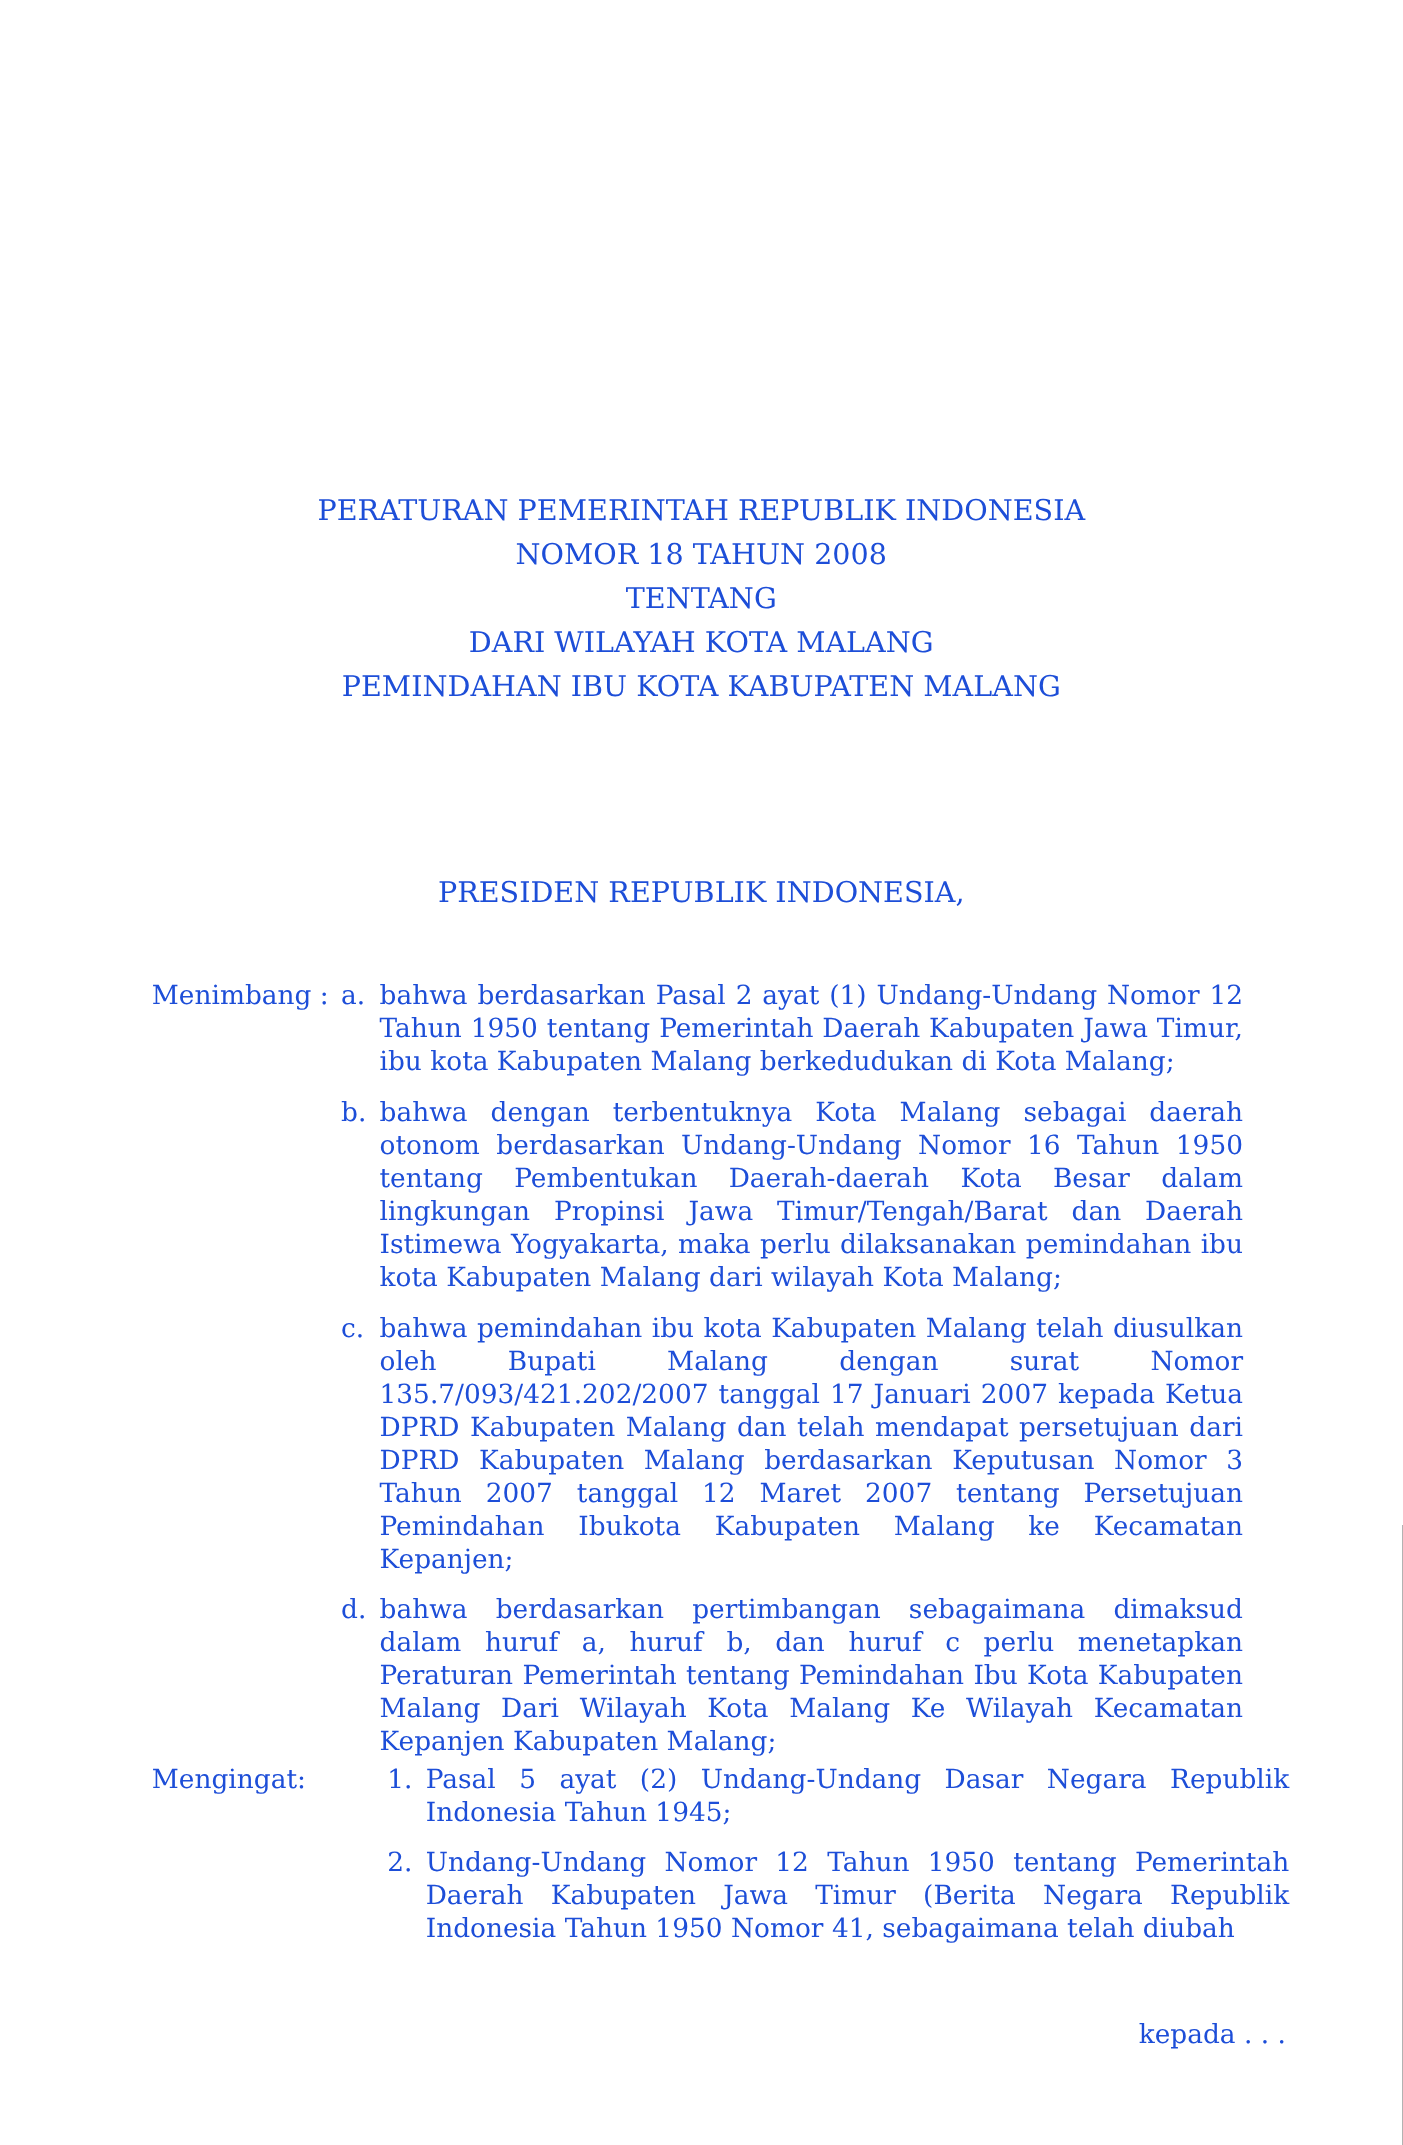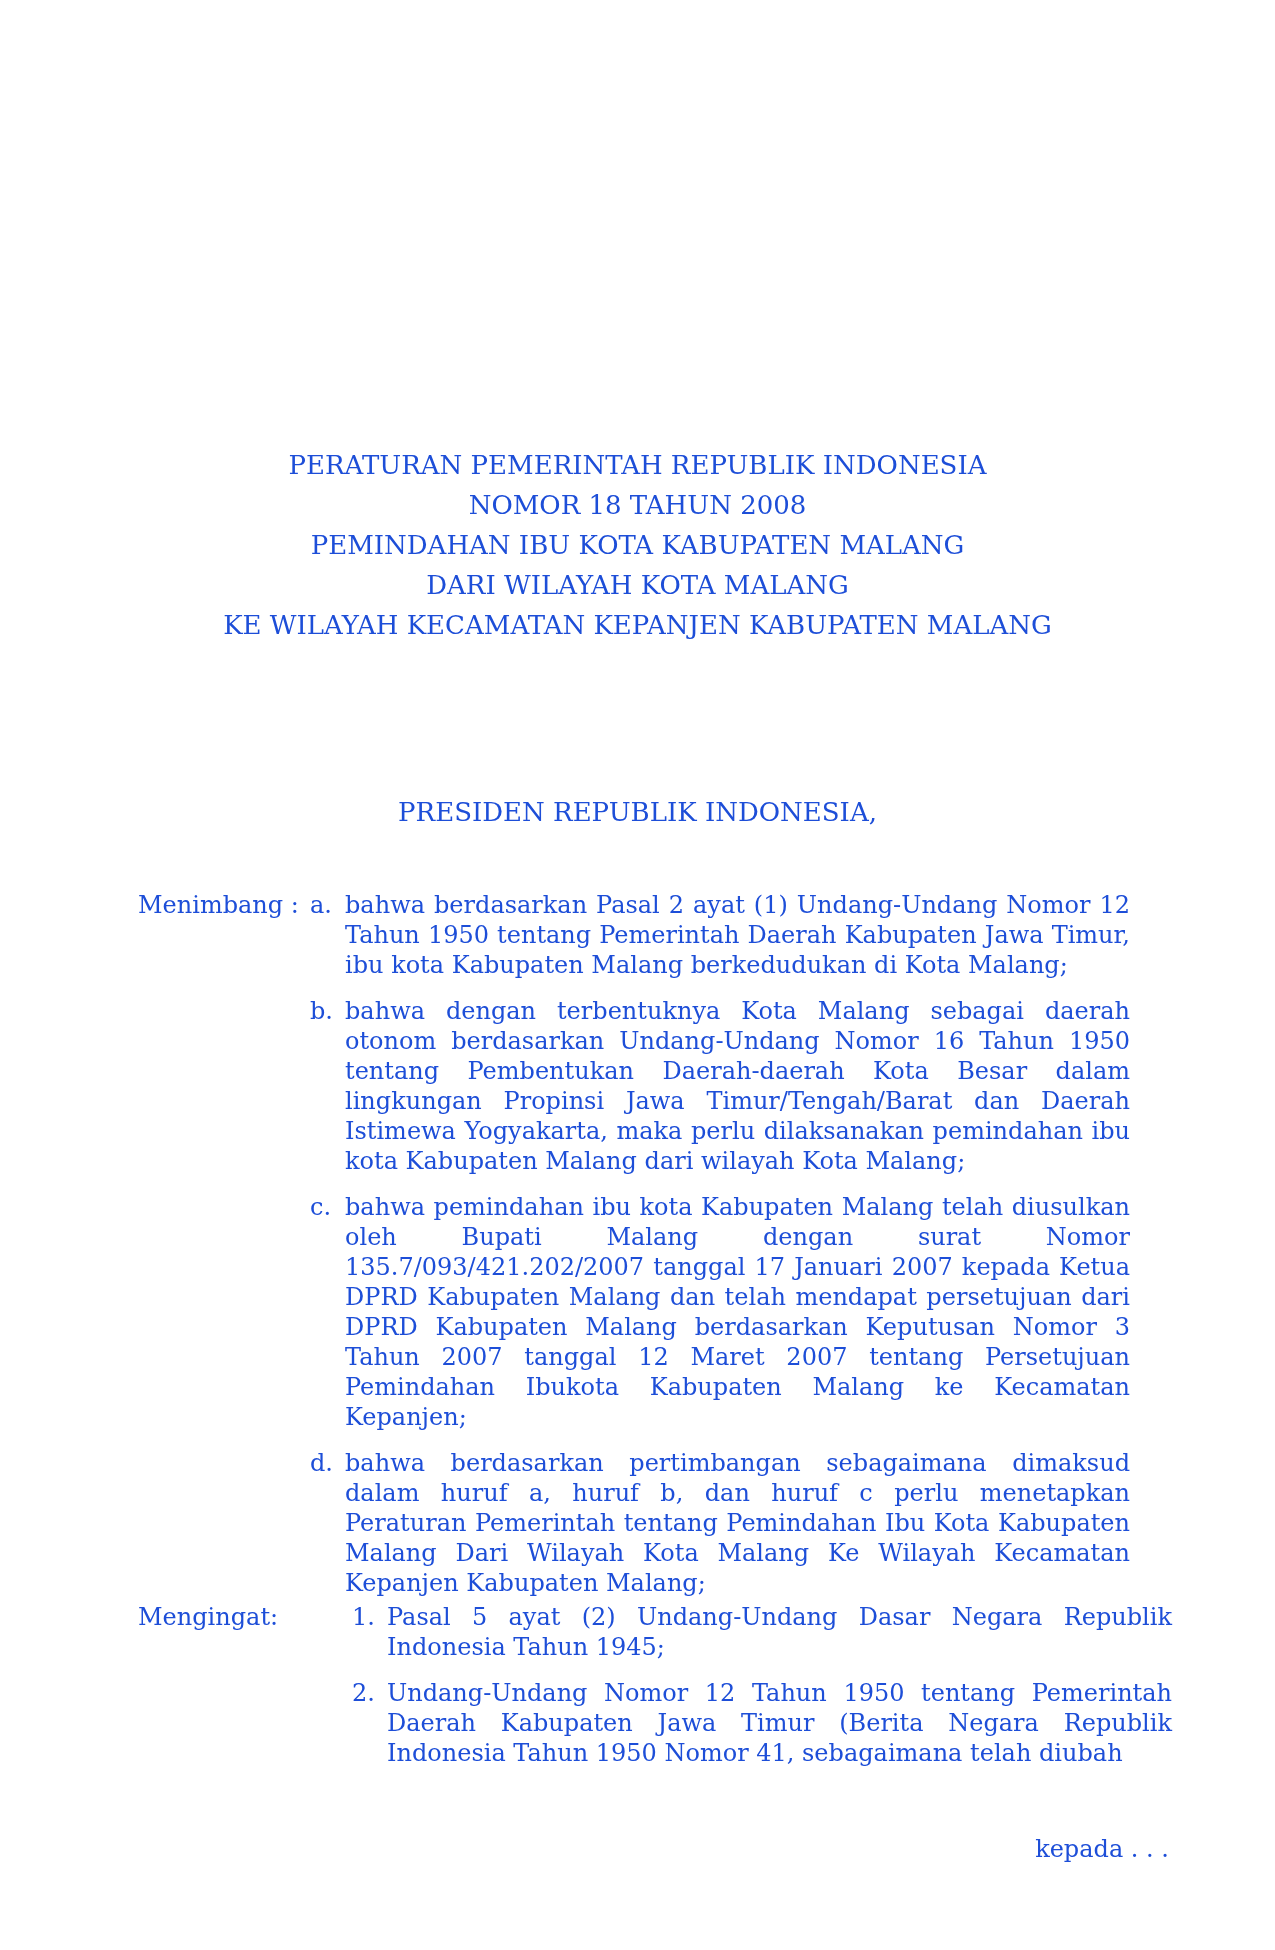--- a/index.html
+++ b/index.html
@@ -103,23 +103,23 @@
   }
 </style>
 </head>
 <body>
 
 <div class="page">
 
   <header class="title-block">
     <div>PERATURAN PEMERINTAH REPUBLIK INDONESIA</div>
     <div>NOMOR 18 TAHUN 2008</div>
+    <div>TENTANG</div>
+    <div>DARI WILAYAH KOTA MALANG</div>
     <div>PEMINDAHAN IBU KOTA KABUPATEN MALANG</div>
-    <div>DARI WILAYAH KOTA MALANG</div>
-    <div>KE WILAYAH KECAMATAN KEPANJEN KABUPATEN MALANG</div>
   </header>
 
   <div class="issuer-line">PRESIDEN REPUBLIK INDONESIA,</div>
 
   <div class="body-block">
 
     <div class="section-row considering">
       <div class="section-label">Menimbang :</div>
       <div class="section-items">
         <div class="item">

